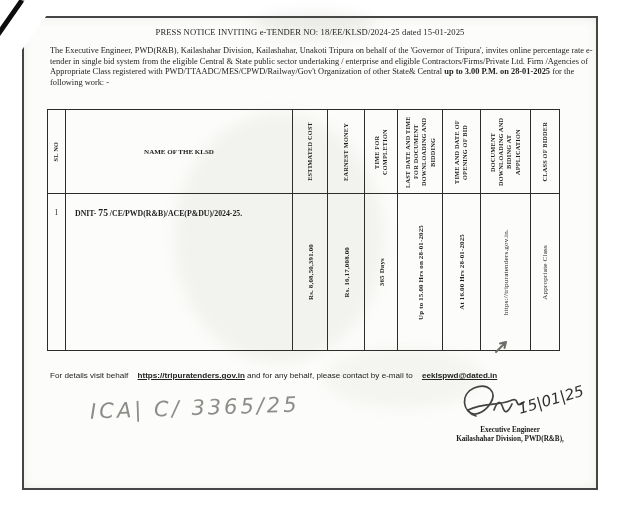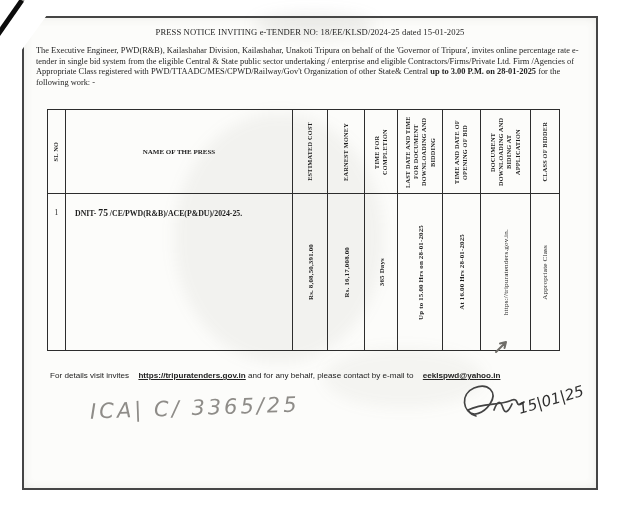--- a/index.html
+++ b/index.html
@@ -19,21 +19,21 @@
   .sm3{left:300px;top:330px;width:160px;height:60px;background:rgba(120,115,105,.06);}
   .corner-line{position:absolute;left:-40px;top:34px;width:66px;height:5px;background:#0c0c0c;
     transform:rotate(-55deg);transform-origin:left center;}
   .corner-cover{position:absolute;left:-3px;top:-3px;width:26px;height:36px;background:#fff;
     -webkit-clip-path:polygon(0 0,100% 0,0 100%);clip-path:polygon(0 0,100% 0,0 100%);}
   .corner-fold{position:absolute;left:-26px;top:16px;width:52px;height:3px;background:#9a9a96;
     transform:rotate(-55deg);transform-origin:left center;}
   
   .title{position:absolute;left:0;top:9px;width:100%;text-align:center;
     font-size:8.6px;font-weight:normal;letter-spacing:.1px;}
-  .intro{position:absolute;left:12px;top:28px;width:546px;font-size:8.4px;line-height:10.7px;text-align:left;}
+  .intro{position:absolute;left:26px;top:28px;width:546px;font-size:8.4px;line-height:10.7px;text-align:left;}
   .b{font-weight:bold;}
   
   .tbl{position:absolute;left:23px;top:91px;width:513px;border:1.5px solid #2d2d2d;box-sizing:border-box;background:transparent;}
   .tr{display:flex;}
   .cell{box-sizing:border-box;border-right:1px solid #2d2d2d;display:flex;align-items:center;justify-content:center;overflow:hidden;}
   .cell:last-child{border-right:none;}
   .hrow .cell{height:84px;border-bottom:1.5px solid #2d2d2d;}
   .drow .cell{height:156px;}
   .c0{width:18px;}.c1{width:227px;}.c2{width:35px;}.c3{width:37px;}.c4{width:33px;}
   .c5{width:45px;}.c6{width:38px;}.c7{width:50px;}.c8{width:30px;flex:1;}
@@ -75,21 +75,21 @@
   <div class="title">PRESS NOTICE INVITING e-TENDER NO: 18/EE/KLSD/2024-25   dated 15-01-2025</div>
 
   <div class="intro"><span>The Executive Engineer, PWD(R&amp;B), Kailashahar Division, Kailashahar, Unakoti Tripura on behalf of the 'Governor of Tripura', invites online percentage rate e-tender in single bid system from the eligible Central &amp; State public sector undertaking / enterprise and eligible Contractors/Firms/Private Ltd. Firm /Agencies of Appropriate Class registered with PWD/TTAADC/MES/CPWD/Railway/Gov't Organization of other State&amp; Central </span><span class="b">up to 3.00 P.M. on 28-01-2025</span><span> for the following work: -</span></div>
 
   <div class="tbl">
     <div class="tr hrow">
       <div class="cell c0">
           <span class="v">SL NO</span>
         </div>
       <div class="cell c1">
-          <span class="hname">NAME OF THE PRESS</span>
+          <span class="hname">NAME OF THE KLSD</span>
         </div>
       <div class="cell c2">
           <span class="v">ESTIMATED COST</span>
         </div>
       <div class="cell c3">
           <span class="v">EARNEST MONEY</span>
         </div>
       <div class="cell c4">
           <span class="v">TIME FOR COMPLETION</span>
         </div>
@@ -134,29 +134,31 @@
       <div class="cell c8">
           <span class="dv norm">Appropriate Class</span>
         </div>
     </div>
   </div>
 
   <svg class="penarrow" width="16" height="16" viewBox="0 0 16 16">
     <path d="M2,14 L12,4 M12,4 L6,5.5 M12,4 L10.5,10" stroke="#6f6d68" stroke-width="2" fill="none" stroke-linecap="round"></path>
   </svg>
 
-  <div class="details"><span>For details visit invites </span><span class="lnk">https://tripuratenders.gov.in</span><span> </span><span> and for any behalf, please contact by e-mail to </span><span class="lnk">eeklspwd@yahoo.in</span></div>
+  <div class="details"><span>For details visit behalf </span><span class="lnk">https://tripuratenders.gov.in</span><span> </span><span> and for any behalf, please contact by e-mail to </span><span class="lnk">eeklspwd@dated.in</span></div>
 
   <div class="handref">ICA| C/ 3365/25</div>
 
   <svg class="sig" width="140" height="58" viewBox="0 0 140 58">
     <g stroke="#2a2a2a" stroke-width="1.7" fill="none" stroke-linecap="round" opacity="0.88">
       <path d="M22,40 C8,36 6,18 20,12 C34,6 44,16 36,28 C30,37 18,42 14,34"></path>
       <path d="M14,34 C30,26 46,30 58,24 C66,21 60,34 70,26"></path>
       <path d="M40,34 q5,-14 9,-2 q3,9 9,-4"></path>
     </g>
     <text x="66" y="38" transform="rotate(-16 66 38)" font-size="15" font-family="DejaVu Sans, sans-serif" font-style="italic" fill="#2e2e2e">15|01|25</text>
   </svg>
 
   <div class="sigblock">
+    <div>Executive Engineer</div>
+    <div>Kailashahar Division, PWD(R&amp;B),</div>
   </div>
 
 </div>
 
 </body></html>

